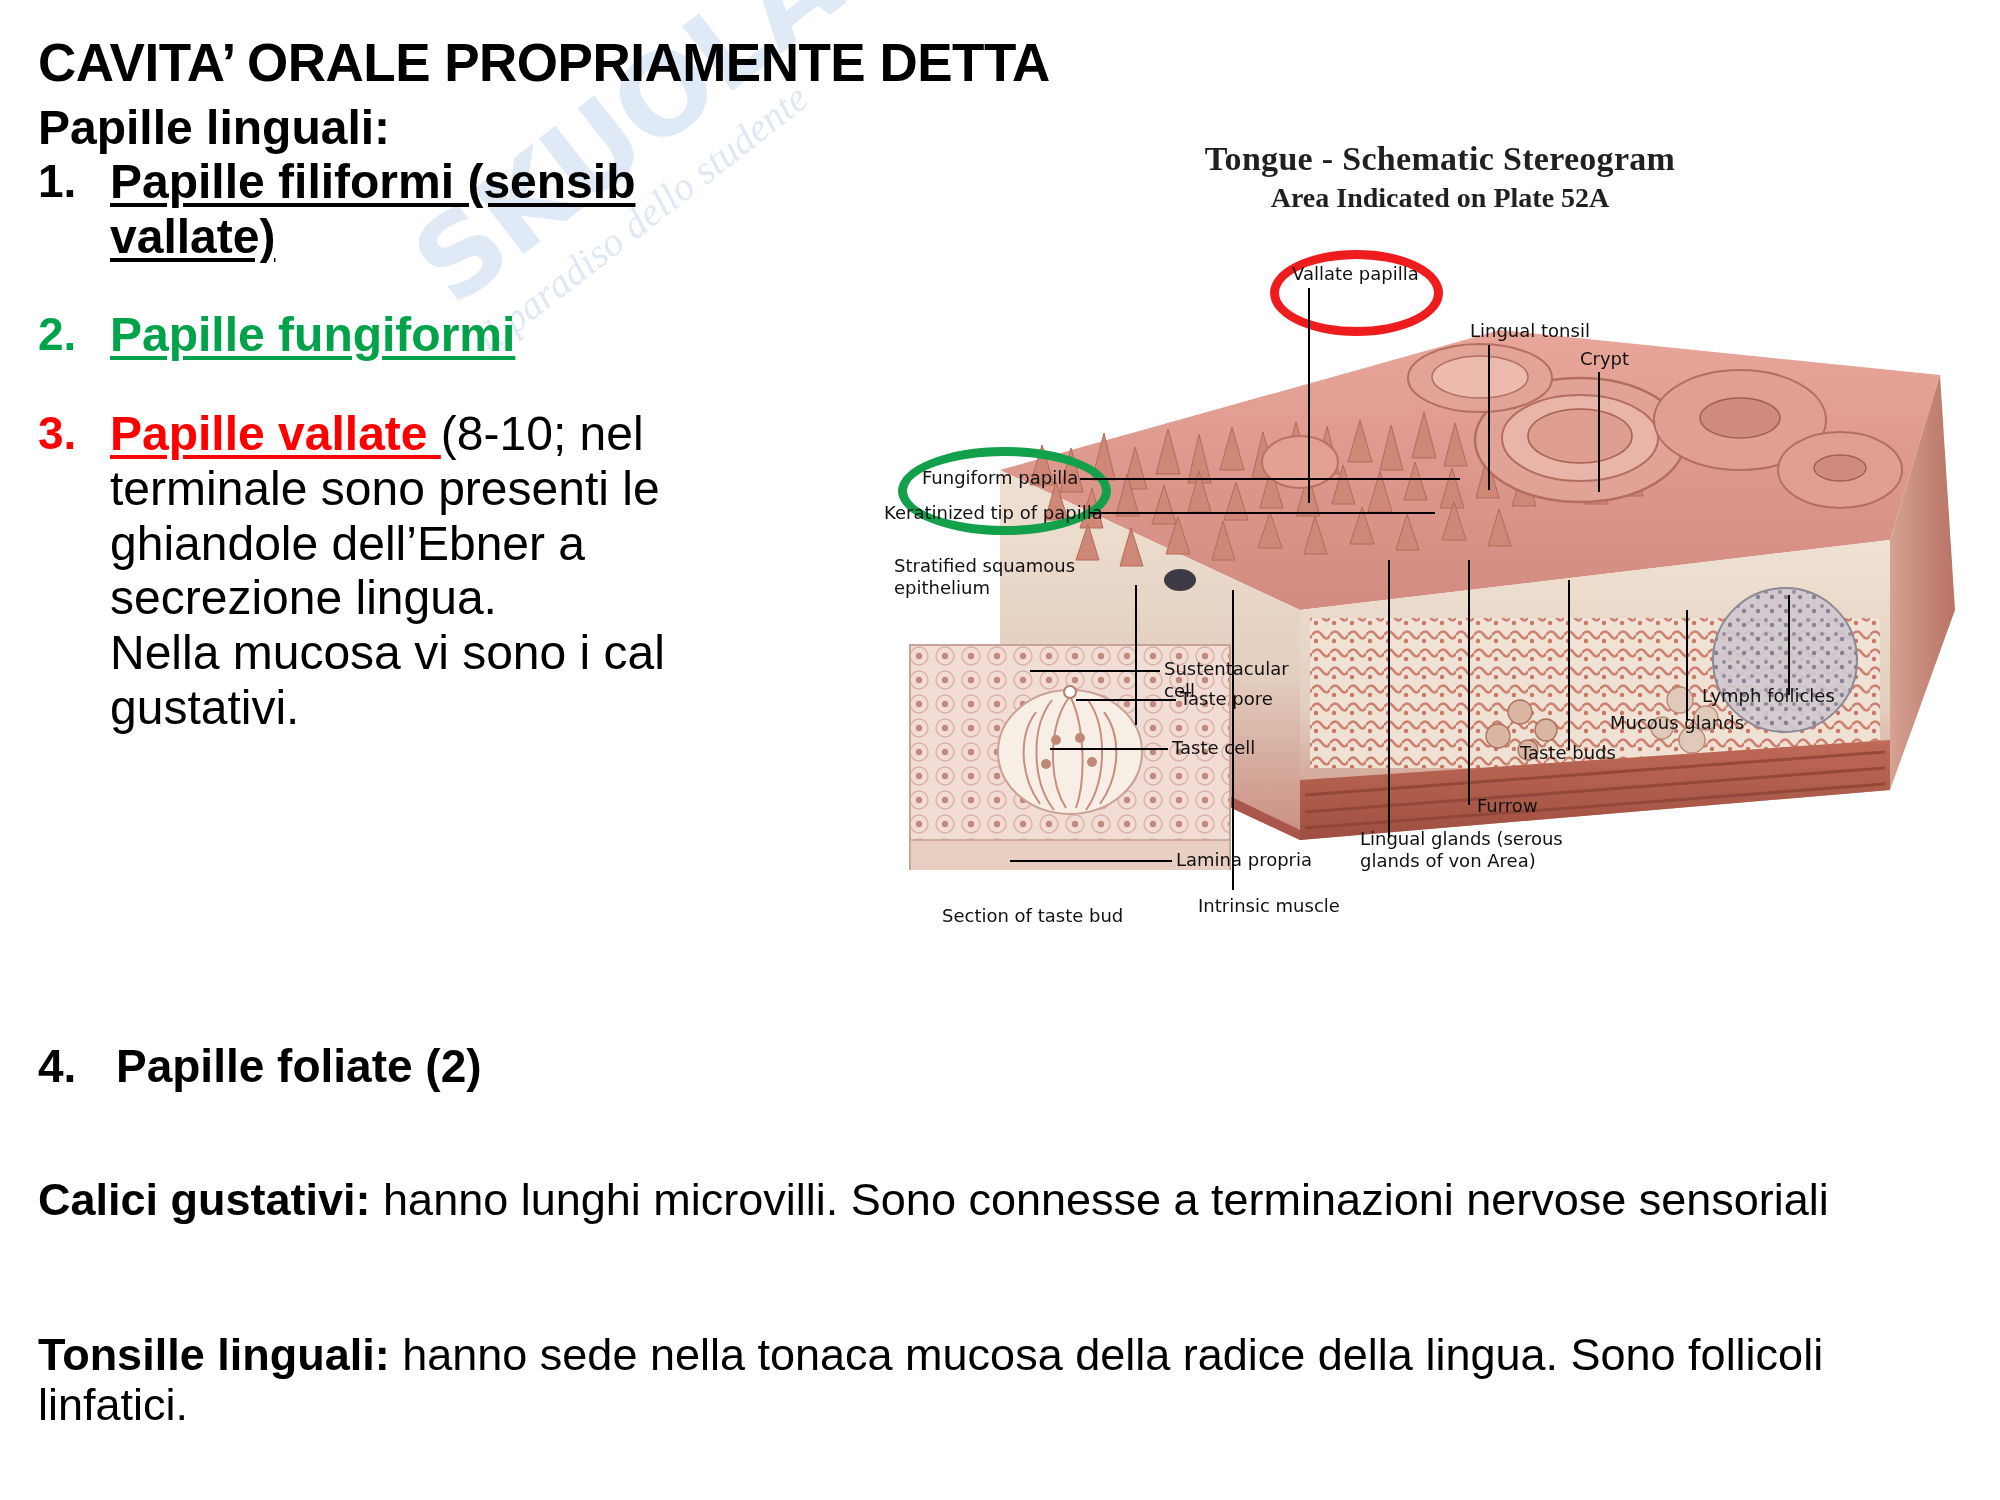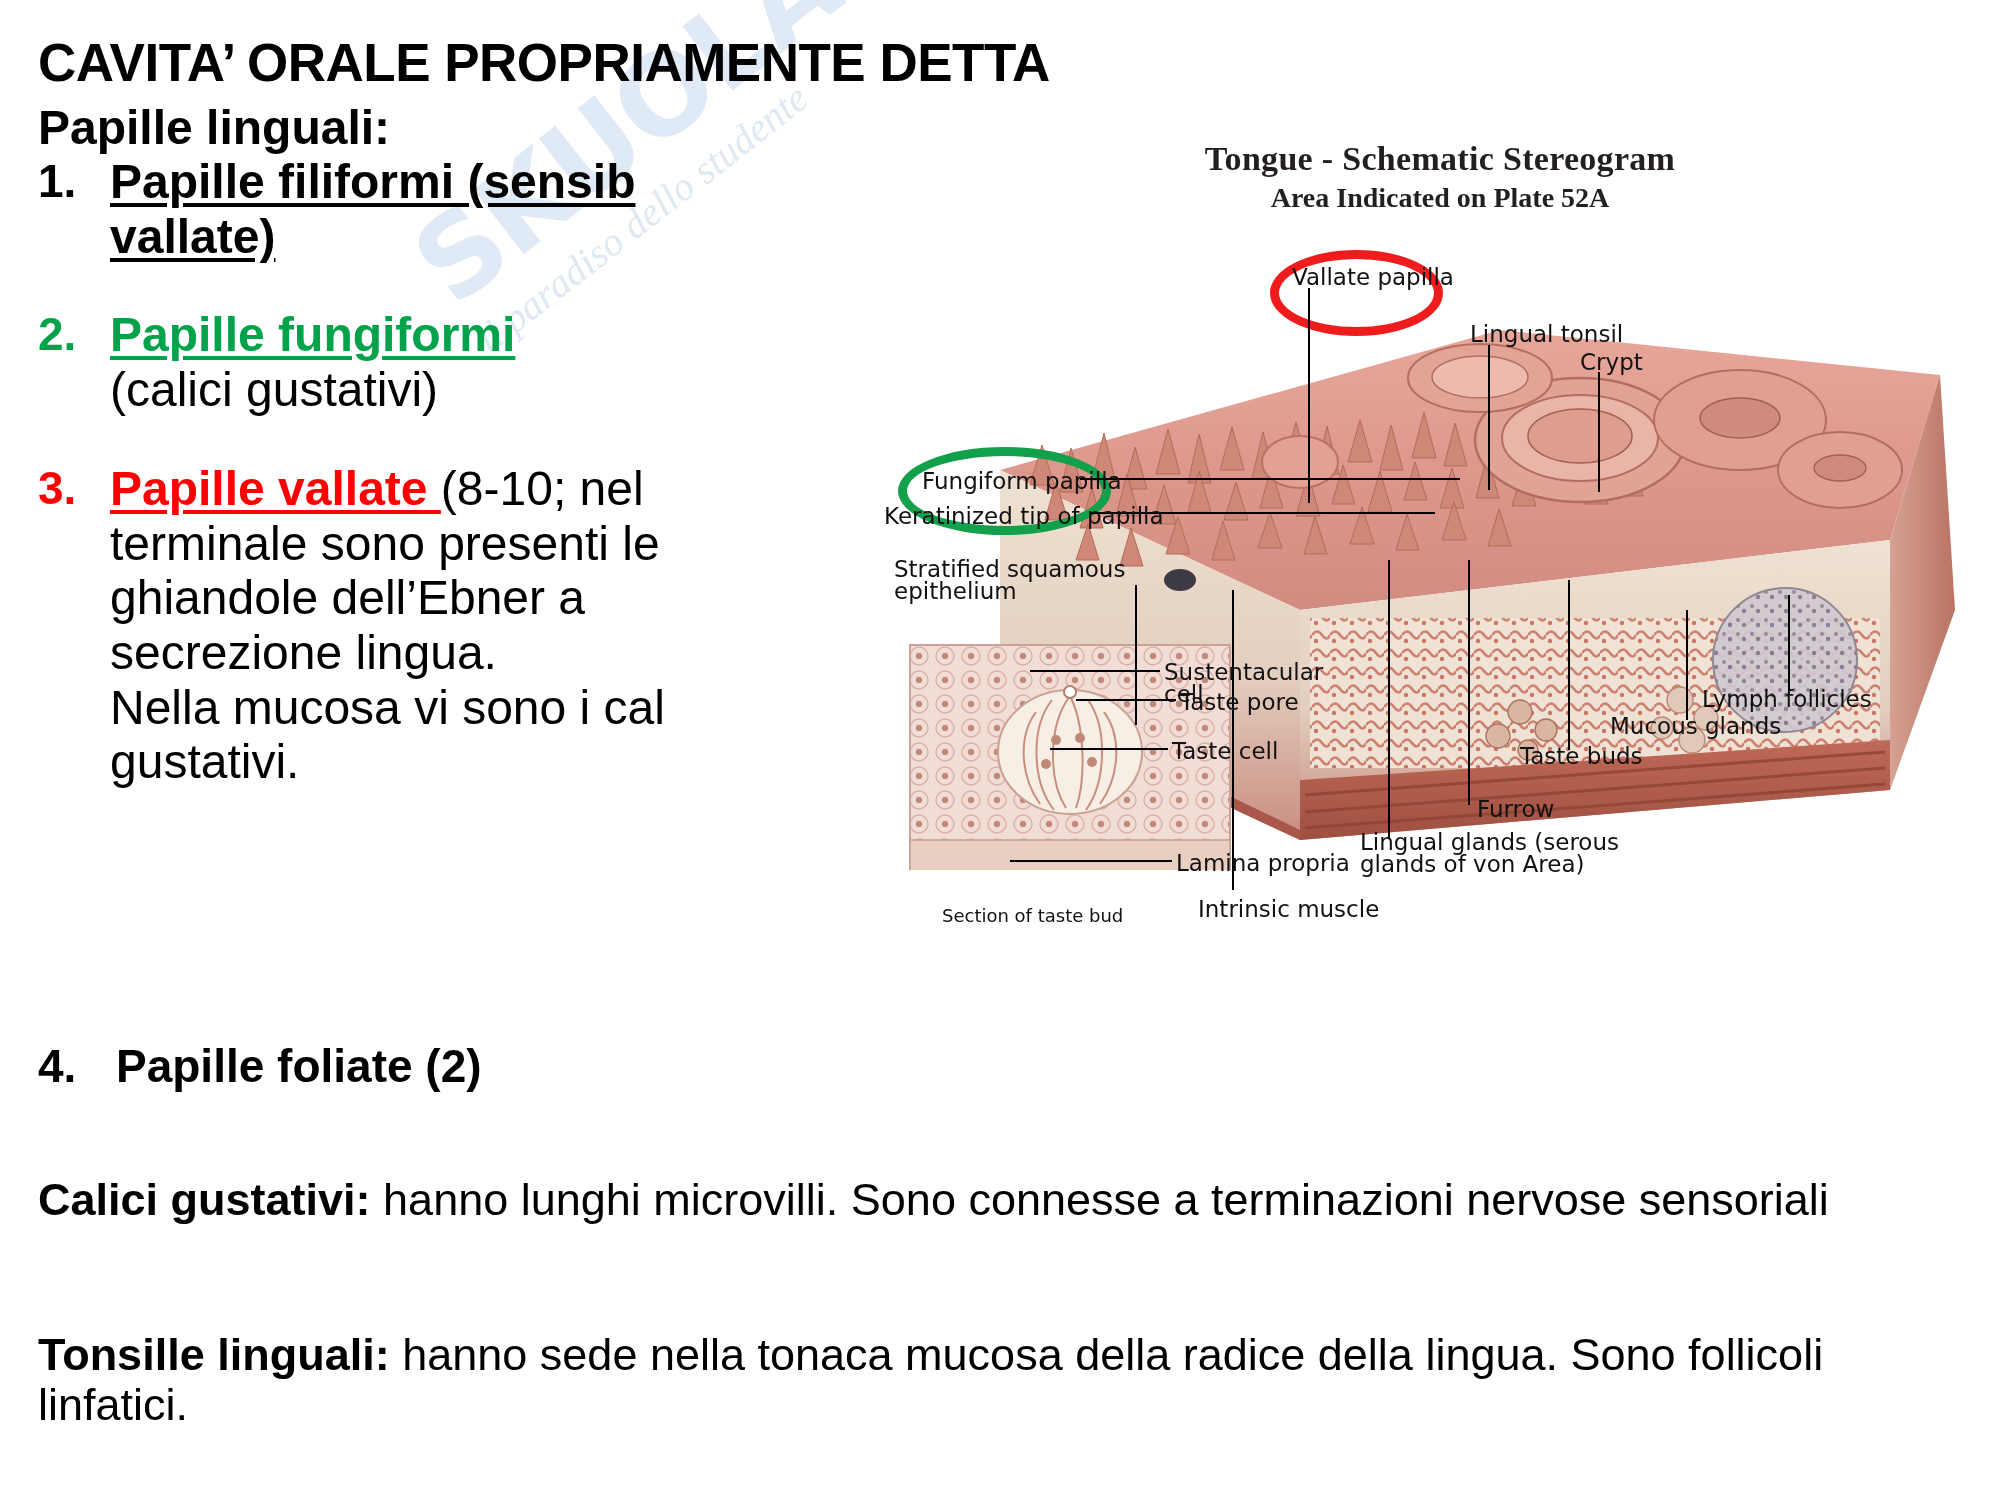--- a/index.html
+++ b/index.html
@@ -81,21 +81,21 @@
     font-weight:bold;color:#231f1f;
   }
   .fig-title .l1{font-size:34px;letter-spacing:0.3px;}
   .fig-title .l2{font-size:28px;margin-top:4px;}
 
   .fig-canvas{position:absolute;left:0;top:0;width:1120px;height:730px;}
 
   .lbl{
     position:absolute;
     font-family:"DejaVu Sans",sans-serif;
-    font-size:23px;color:#111;line-height:1.25;white-space:pre;
+    font-size:18px;color:#111;line-height:1.25;white-space:pre;
   }
 
   .ellipse{position:absolute;border-radius:50%;background:transparent;}
   .ellipse.red{border:9px solid #ee1c1c;}
   .ellipse.green{border:9px solid #12a04a;}
 
   .leader{position:absolute;background:#000;}
   .leader.h{height:2px;}
   .leader.v{width:2px;}
 
@@ -131,21 +131,20 @@
           <span class="hl">vallate)</span>
         </div>
       </div>
 
       <div class="gap"></div>
 
       <div class="li">
         <div class="num green">2.</div>
         <div class="body">
           <span class="hl green nowrapline">Papille fungiformi </span><br>
-          <span class="plain">(calici gustativi)</span>
         </div>
       </div>
 
       <div class="gap"></div>
 
       <div class="li">
         <div class="num red">3.</div>
         <div class="body">
           <span class="nowrapline"><span class="hl red">Papille vallate </span><span class="plain">(8-10; nel</span></span><br>
           <span class="plain nowrapline">terminale sono presenti le</span><br>

